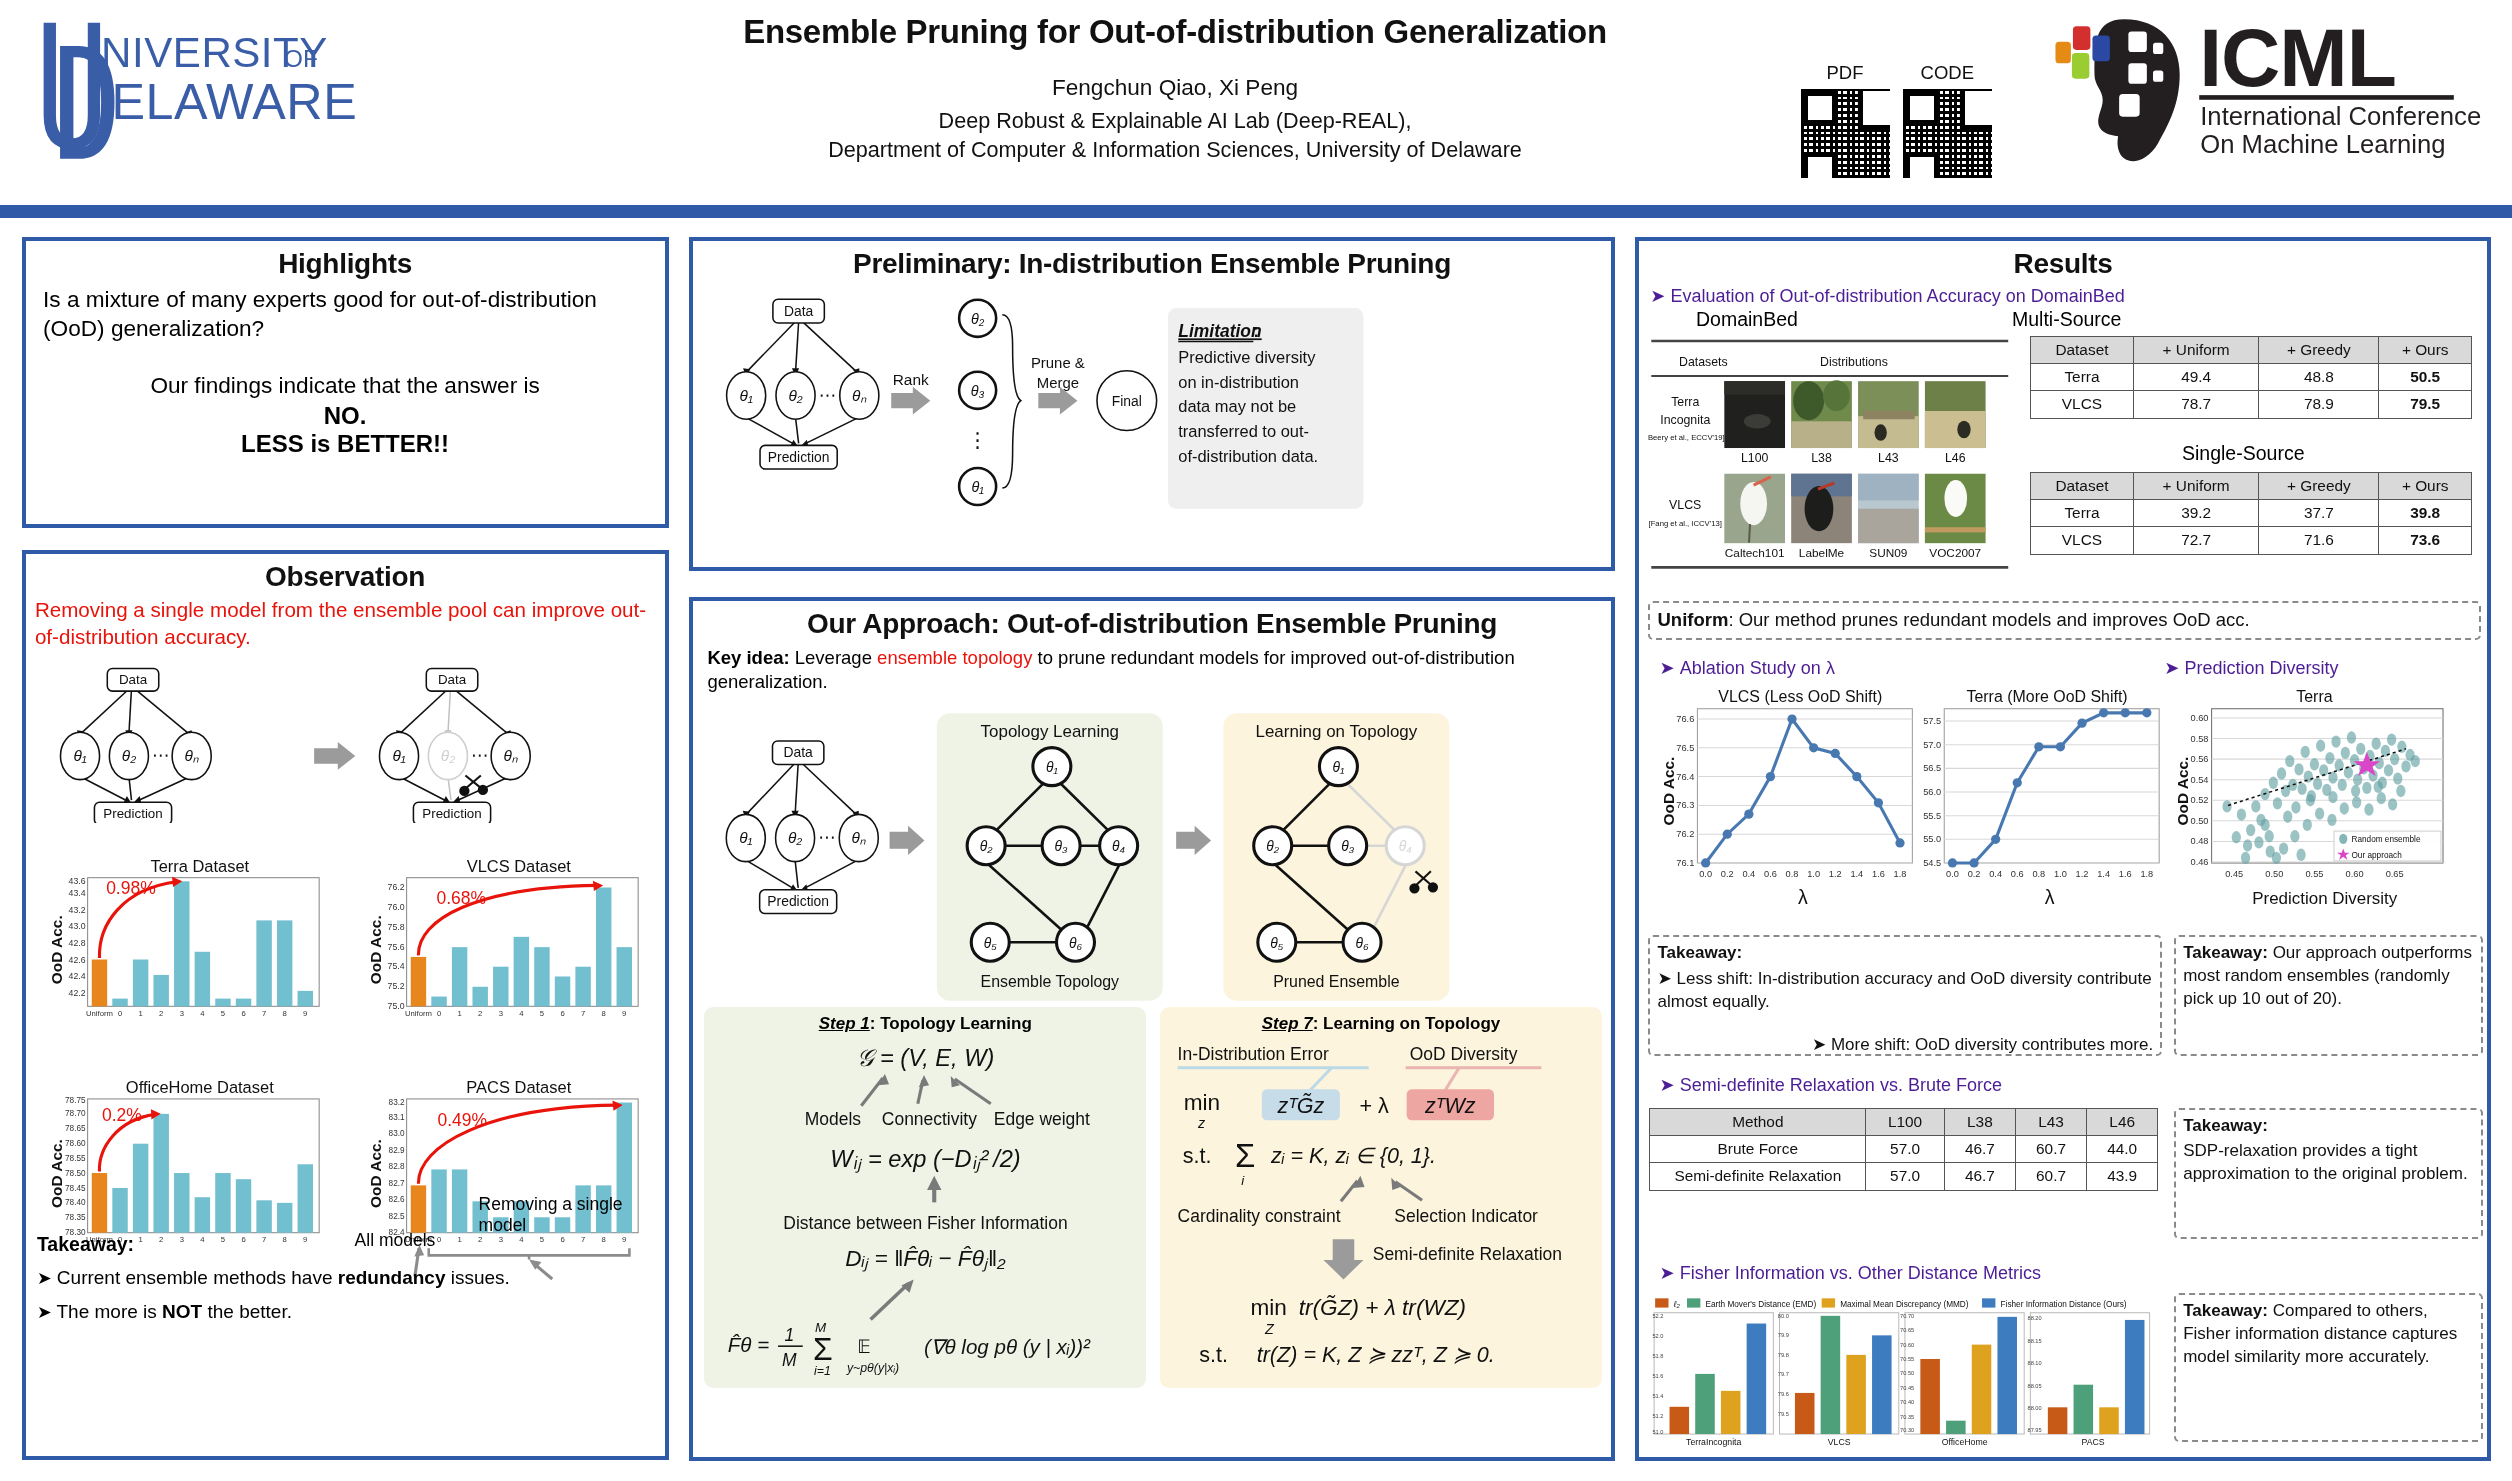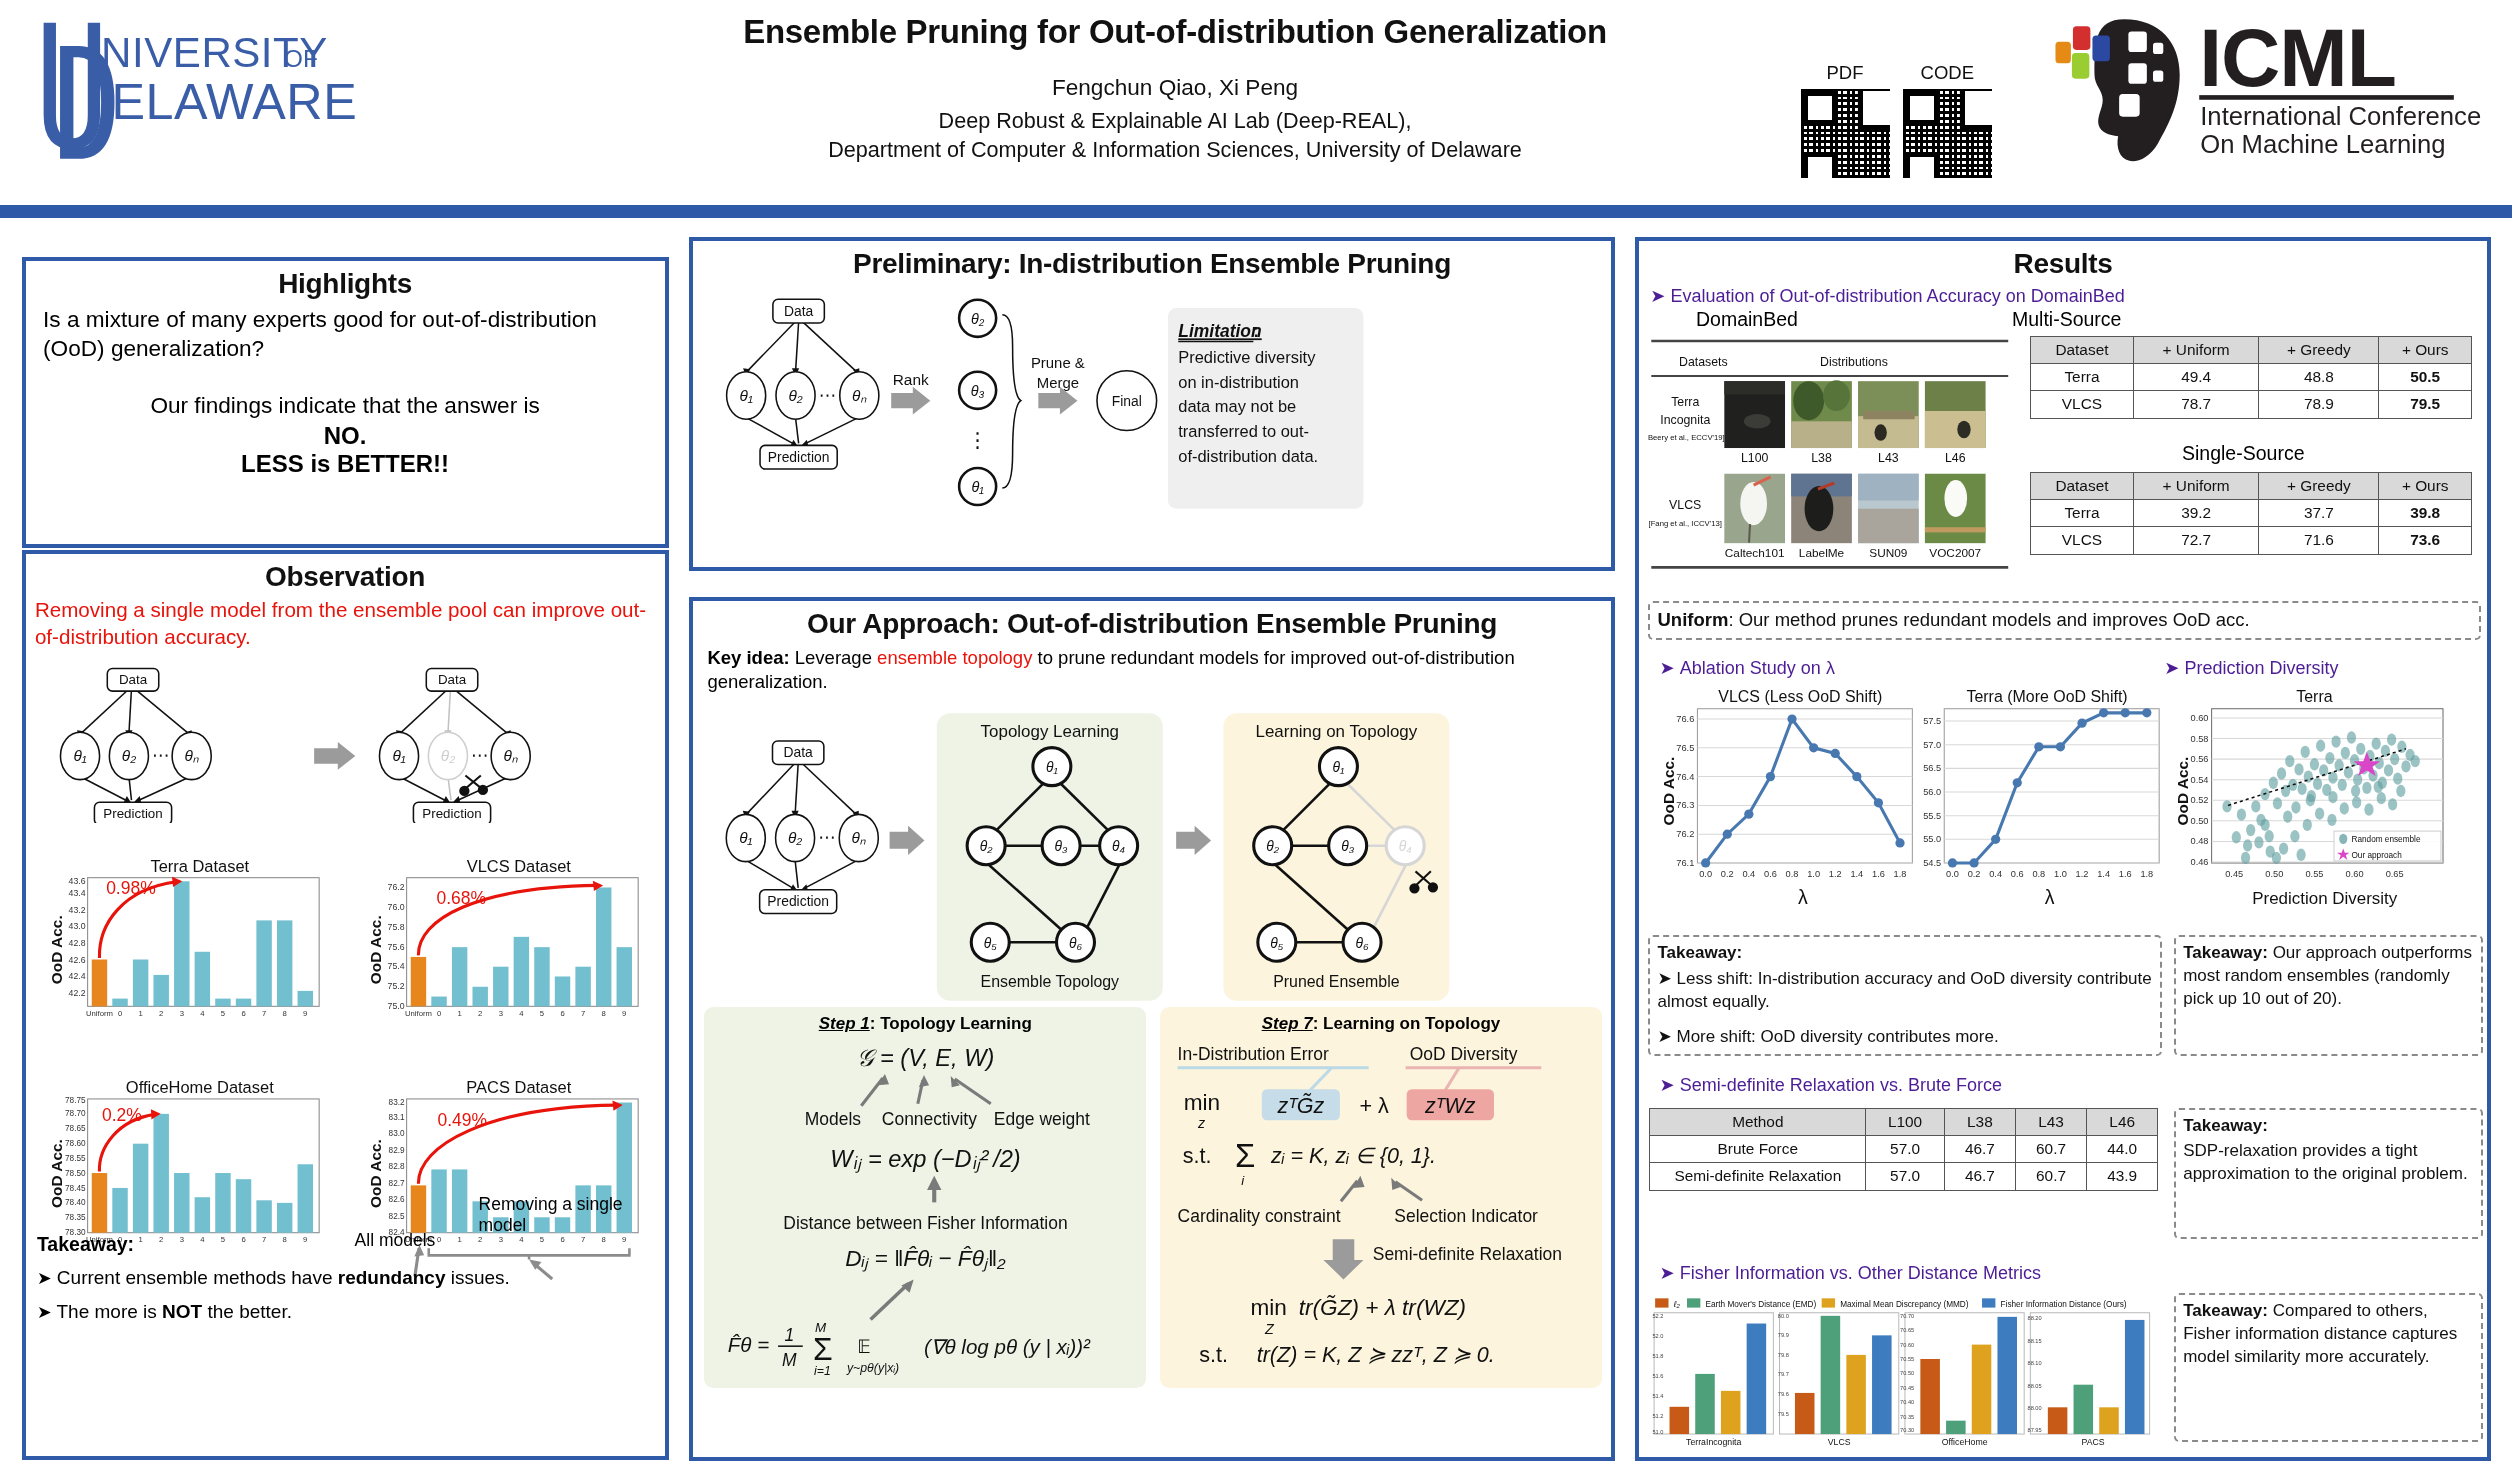--- a/index.html
+++ b/index.html
@@ -46,21 +46,21 @@
   #header-rule { position:absolute; left:0; top:205px; width:2512px; height:13.4px; background:#2E5AA8; }
 
   
   .panel { position:absolute; border:4.1px solid #2E5AA8; background:#fff; }
   .panel-title {
     text-align:center; font-size:28px; font-weight:bold; color:#111;
     margin-top:7.2px; letter-spacing:-0.3px;
   }
 
   
-  #p-highlights { left:21.6px; top:237px; width:647px; height:291px;margin-top:20px; }
+  #p-highlights { left:21.6px; top:237px; width:647px; height:291px; }
   #hl-q { font-size:22.6px; text-align:left; line-height:1.28; margin:6.2px 17.5px 0 17.5px; }
   #hl-a { font-size:22.6px; text-align:center; line-height:1.28; margin:28px 17.5px 0 17.5px; }
   #hl-no { font-size:24px; font-weight:bold; text-align:center; margin-top:1px;}
   #hl-less { font-size:24px; font-weight:bold; text-align:center; }
 
   
   #p-observation { left:21.6px; top:550px; width:647px; height:910px; }
   #obs-red { color:#E8130A; font-size:20.6px; line-height:1.3; margin:4.1px 9.3px 0 9.3px; }
   .obs-diagrams { position:relative; height:170px; margin-top:7.2px; }
 
@@ -1068,21 +1068,21 @@
         </g>
         <text x="320" y="420" font-size="33" text-anchor="middle" fill="#111">Prediction Diversity</text>
       </g>
     </svg>
 
     <div class="takeaway" style="position:absolute; left:9.3px; top:694px; width:514px; height:121px; font-size:17px;">
       <div style="font-weight:bold;">Takeaway:</div>
       <div style="margin-top:3.1px;">
         <span>➤</span> <span>Less shift: In-distribution accuracy and OoD diversity contribute almost equally.</span>
       </div>
-      <div style="margin-top:12px;">
+      <div style="margin-top:20px;text-align:right;">
         <span>➤</span> <span>More shift: OoD diversity contributes more.</span>
       </div>
     </div>
 
     <div class="takeaway" style="position:absolute; left:535px; top:694px; width:309px; height:121px; font-size:17px;">
       <b>Takeaway:</b><span> Our approach outperforms most random ensembles (randomly pick up 10 out of 20).</span>
     </div>
 
     <div class="bullet-head" style="position:absolute; left:9.3px; top:828px;">
       <span class="arw">➤</span><span>Semi-definite Relaxation vs. Brute Force</span>

